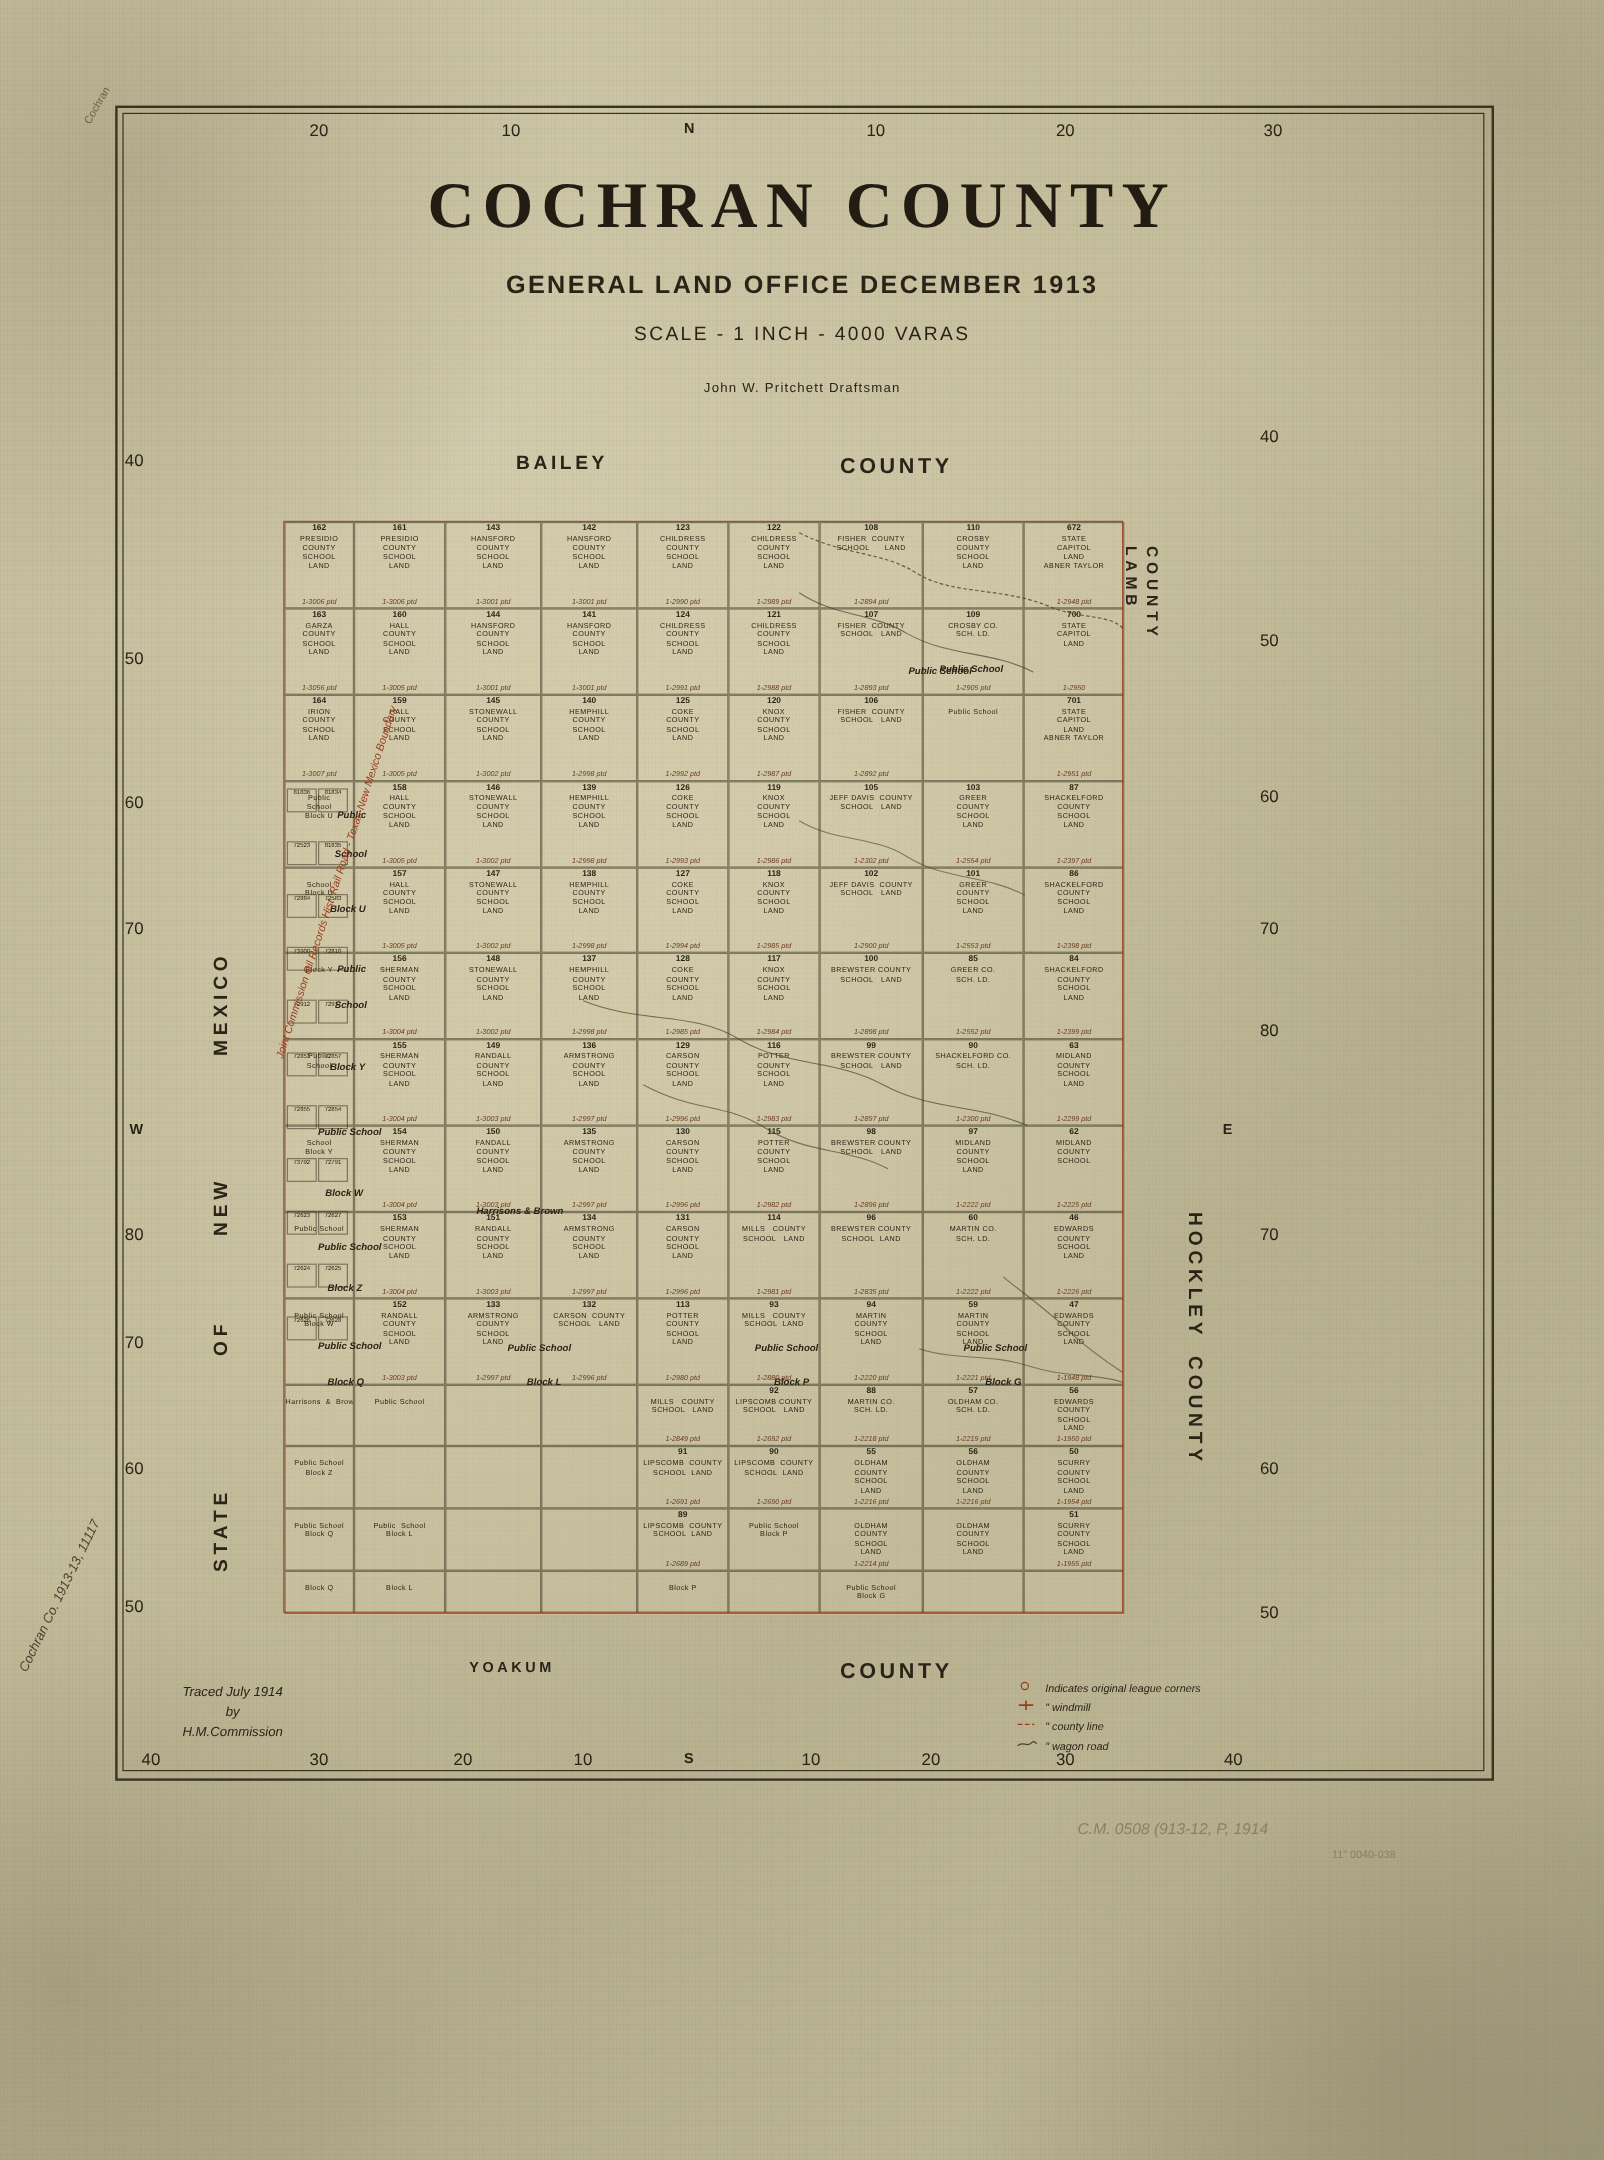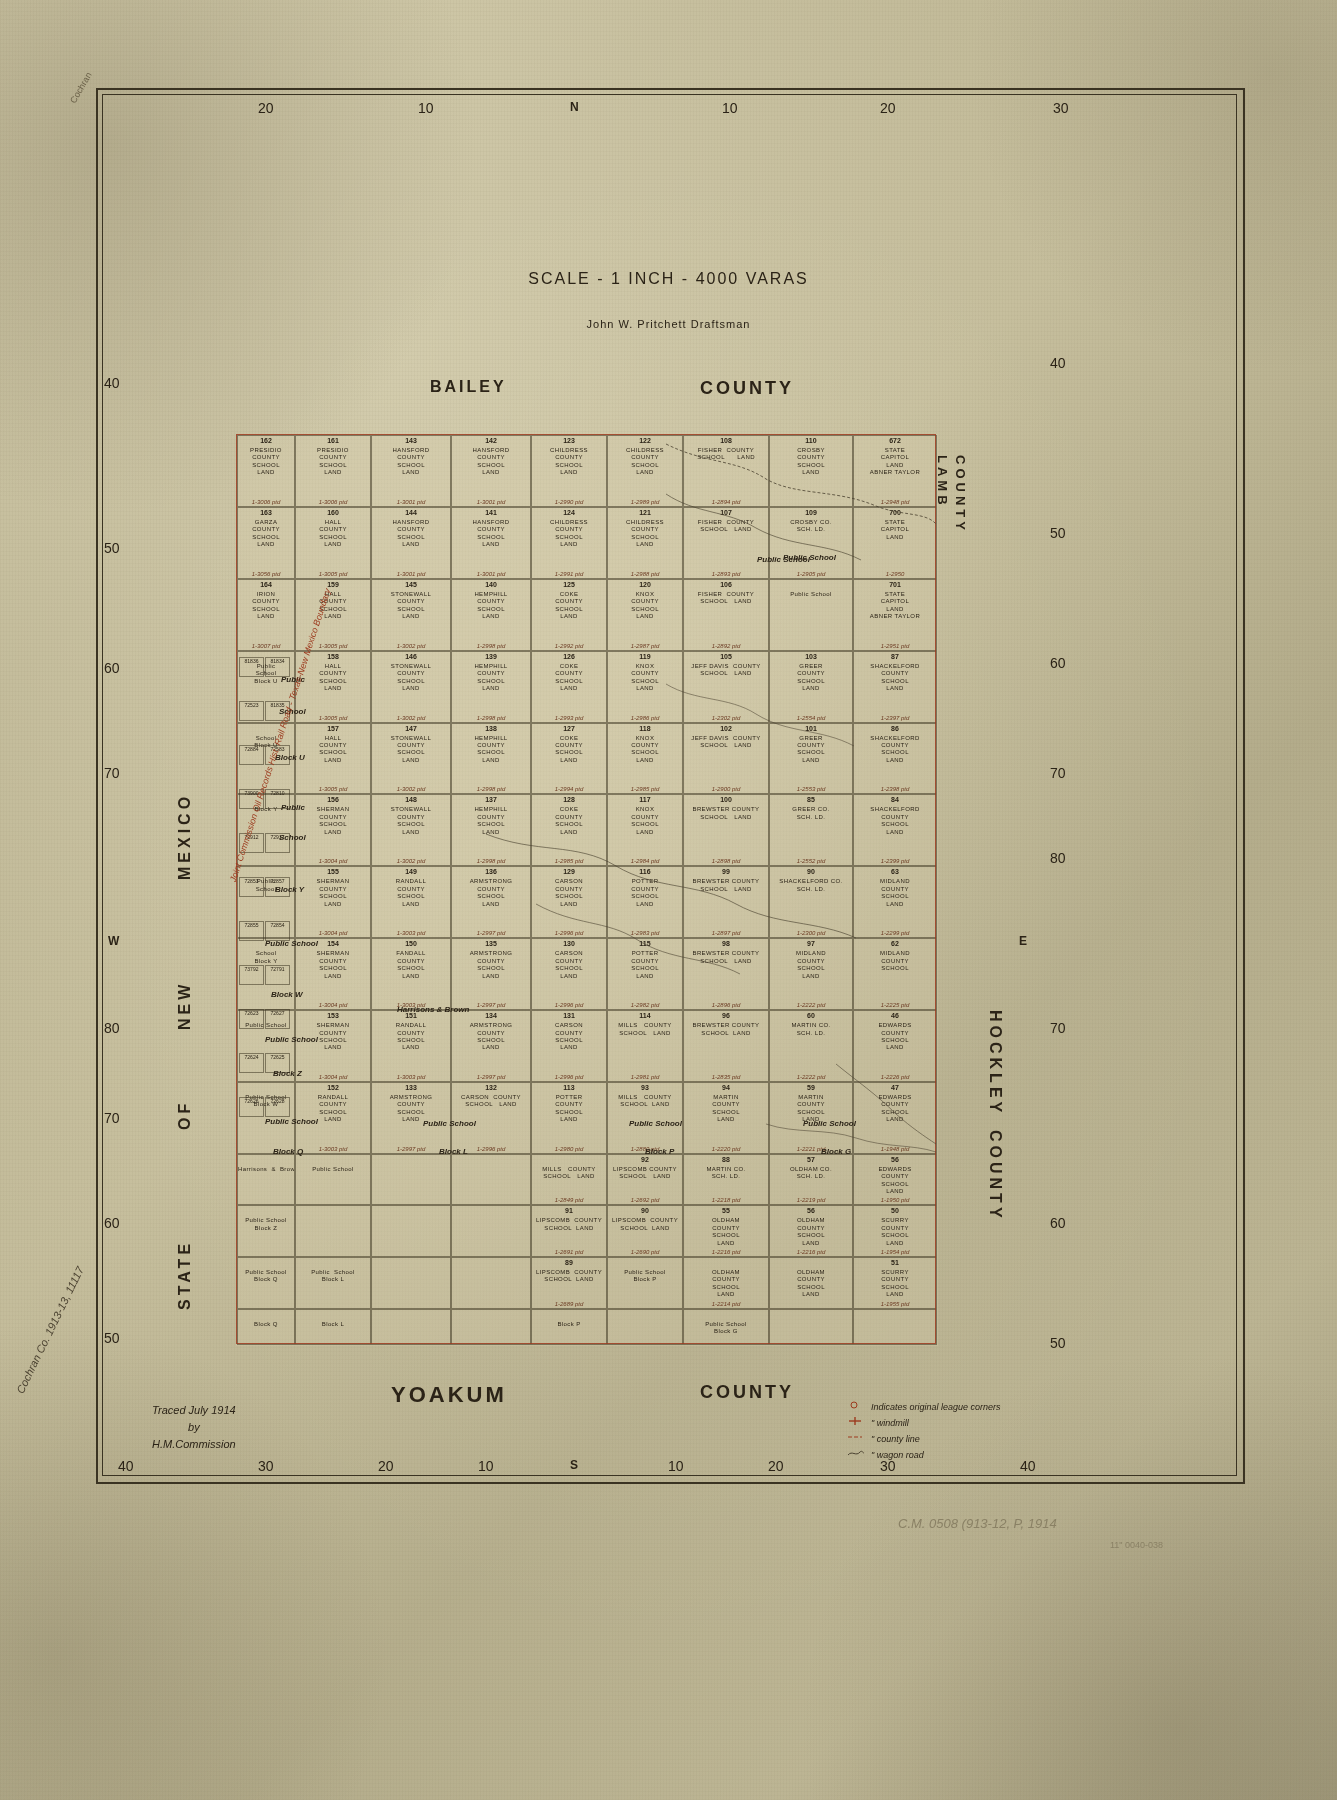--- a/index.html
+++ b/index.html
@@ -49,21 +49,21 @@
   #title{
     left:50%;top:140px;font-size:54px;letter-spacing:7px;font-weight:bold;
     font-family:"Liberation Serif", serif;color:#221c12;
   }
   #subtitle{left:50%;top:226px;font-size:21px;letter-spacing:2px;font-weight:bold;}
   #scaletext{left:50%;top:270px;font-size:16px;letter-spacing:2px;}
   #draftsman{left:50%;top:318px;font-size:11px;letter-spacing:1px;}
 
   #bailey{left:430px;top:378px;font-size:16px;letter-spacing:3px;font-weight:bold;}
   #bailey2{left:700px;top:378px;font-size:18px;letter-spacing:3px;font-weight:bold;}
-  #yoakum{left:391px;top:1382px;font-size:22px;letter-spacing:3px;font-weight:bold;}
+  #yoakum{left:391px;top:1382px;font-size:12px;letter-spacing:3px;font-weight:bold;}
   #yoakum2{left:700px;top:1382px;font-size:18px;letter-spacing:3px;font-weight:bold;}
 
   .sidelabel{font-size:16px;letter-spacing:4px;font-weight:bold;}
   .rot-l{transform:rotate(-90deg);transform-origin:left top;}
   .rot-r{transform:rotate(90deg);transform-origin:left top;}
 
   
   .compass{font-size:12px;font-weight:bold;}
 
   
@@ -136,20 +136,22 @@
 </head>
 <body>
 
 <div id="sheet">
   <div id="grain"></div>
   <div id="stains"></div>
 
   <div id="border-outer"></div>
   <div id="border-inner"></div>
 
+  <div class="t ctr" id="title">COCHRAN COUNTY</div>
+  <div class="t ctr" id="subtitle">GENERAL LAND OFFICE  DECEMBER 1913</div>
   <div class="t ctr" id="scaletext">SCALE - 1 INCH - 4000 VARAS</div>
   <div class="t ctr" id="draftsman">John W. Pritchett   Draftsman</div>
 
   <div class="t" id="bailey">BAILEY</div>
   <div class="t" id="bailey2">COUNTY</div>
   <div class="t" id="yoakum">YOAKUM</div>
   <div class="t" id="yoakum2">COUNTY</div>
 
   <div class="t sidelabel rot-l" style="left:176px;top:1310px">STATE</div>
   <div class="t sidelabel rot-l" style="left:176px;top:1130px">OF</div>

